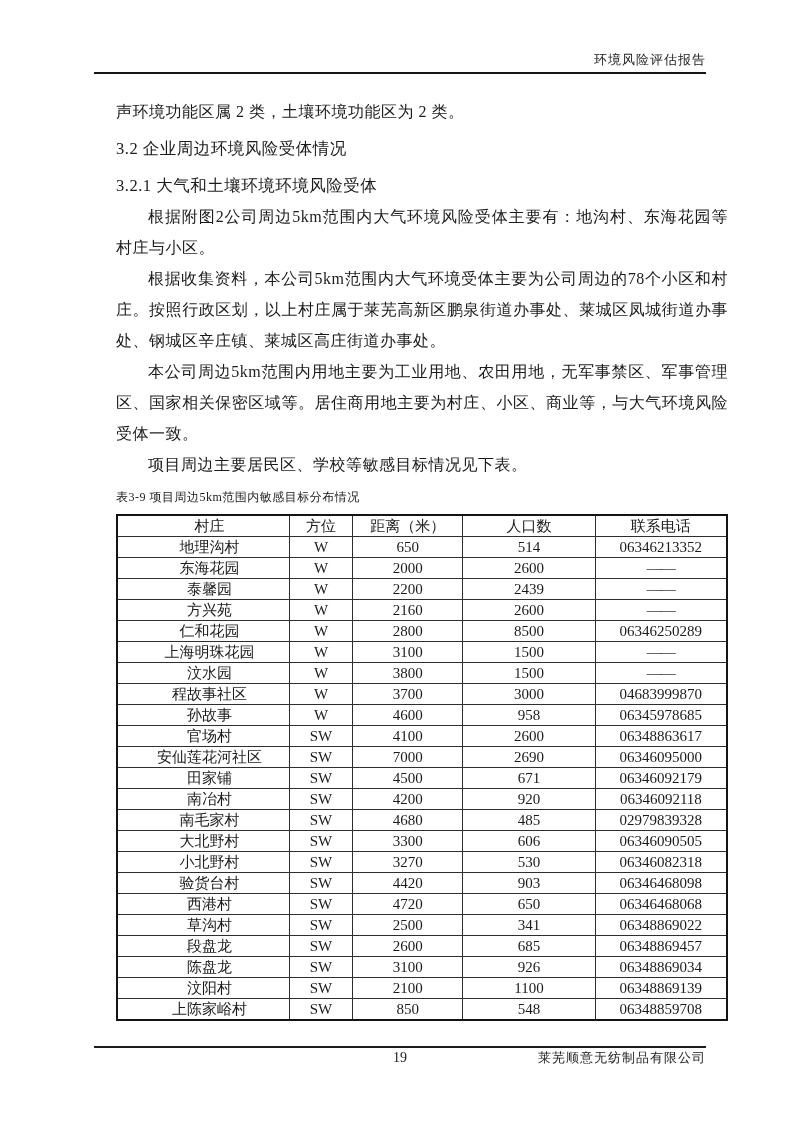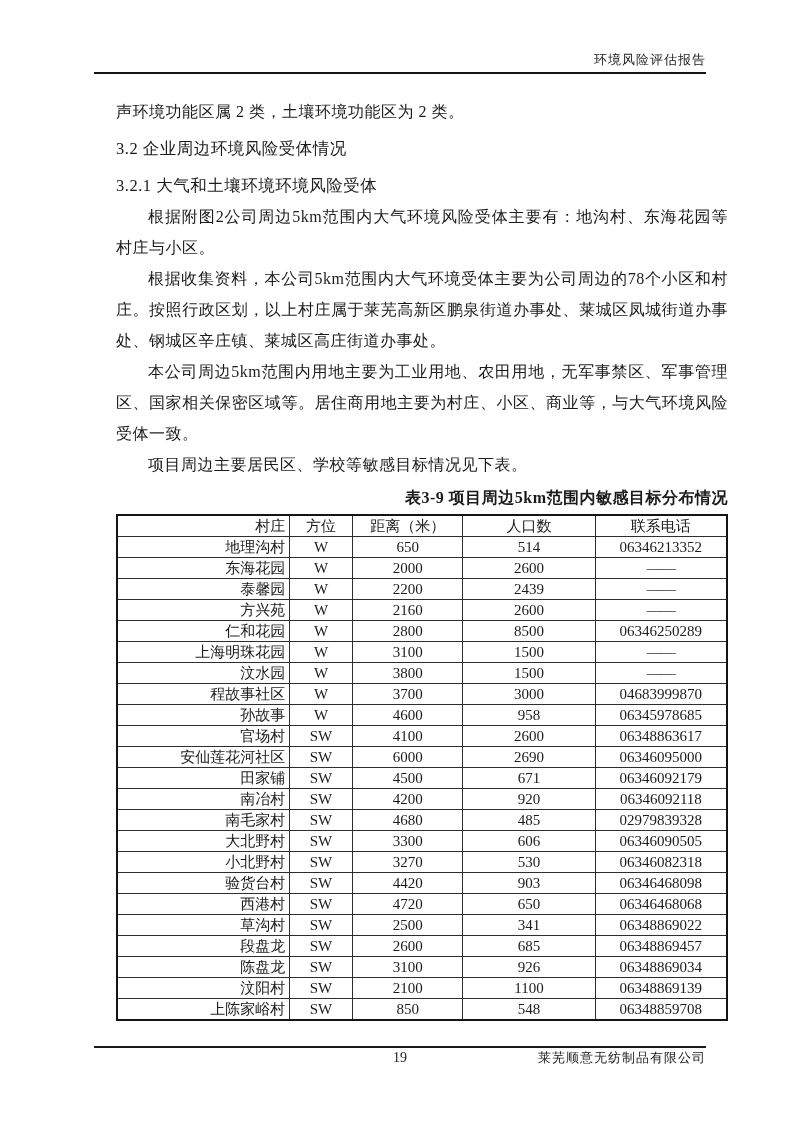--- a/index.html
+++ b/index.html
@@ -51,23 +51,23 @@
   .no-indent { text-indent: 0; }
   .heading {
     margin: 6px 0 0 0;
     font-size: 16.5px;
     font-weight: normal;
     line-height: 31px;
     letter-spacing: 0.5px;
   }
   .table-title {
     margin: 5px 0 4px 0;
-    text-align: right;
-    font-weight: bold;
-    font-size: 16px;
+    text-align: left;
+    font-weight: normal;
+    font-size: 12px;
     line-height: 25px;
     letter-spacing: 0.5px;
   }
   table.targets {
     width: 100%;
     border-collapse: collapse;
     table-layout: fixed;
     border: 2px solid #141414;
     font-size: 15px;
   }
@@ -77,21 +77,21 @@
     height: 21px;
     padding: 0 4px;
     text-align: center;
     font-weight: normal;
     line-height: 20px;
     white-space: nowrap;
     overflow: hidden;
   }
   table.targets th.col-village,
   table.targets td.col-village {
-    text-align: right;
+    text-align: center;
     padding-left: 16px;
   }
   .dash-cell { letter-spacing: -1px; color: #333; }
   
   .footer-rule {
     position: absolute;
     top: 1046px;
     left: 94px;
     width: 612px;
     border-top: 2px solid #1a1a1a;
@@ -225,21 +225,21 @@
           <tr>
             <td class="col-village">官场村</td>
             <td>SW</td>
             <td>4100</td>
             <td>2600</td>
             <td>06348863617</td>
           </tr>
           <tr>
             <td class="col-village">安仙莲花河社区</td>
             <td>SW</td>
-            <td>6000</td>
+            <td>7000</td>
             <td>2690</td>
             <td>06346095000</td>
           </tr>
           <tr>
             <td class="col-village">田家铺</td>
             <td>SW</td>
             <td>4500</td>
             <td>671</td>
             <td>06346092179</td>
           </tr>

